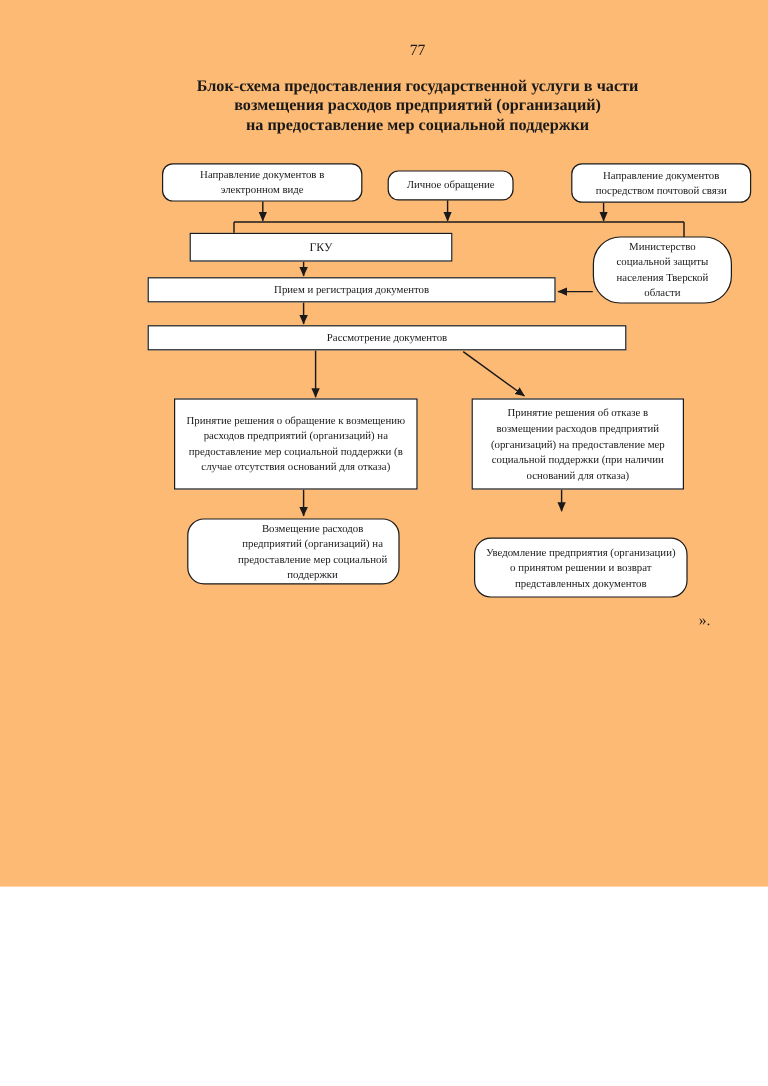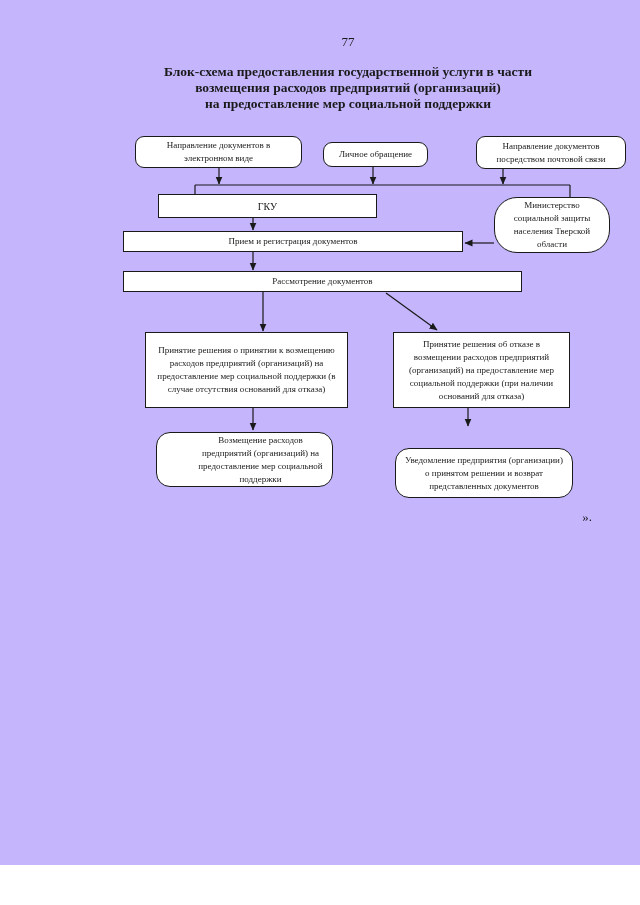--- a/index.html
+++ b/index.html
@@ -1,20 +1,20 @@
 <!DOCTYPE html>
 <html><head>
 <meta charset="utf-8">
 <style>
   html, body { margin: 0; padding: 0; background: #ffffff; }
   #page {
     position: relative;
     width: 640px;
-    height: 865px;
-    background: #c4b5fd;
+    height: 739px;
+    background: #fdba74;
     font-family: "Liberation Serif", "DejaVu Serif", serif;
     color: #1a1a1a;
     overflow: hidden;
   }
   .page-number {
     position: absolute;
     top: 34px; left: 28px; width: 640px;
     text-align: center;
     font-size: 13px;
   }
@@ -117,21 +117,21 @@
   <div class="node rounded-sm n-postal">Направление документов посредством почтовой связи</div>
 
   <div class="node n-gku">ГКУ</div>
 
   <div class="node n-ministry">Министерство социальной защиты населения Тверской области</div>
 
   <div class="node n-reception">Прием и регистрация документов</div>
 
   <div class="node n-review">Рассмотрение документов</div>
 
-  <div class="node n-accept">Принятие решения о принятии к возмещению расходов предприятий (организаций) на предоставление мер социальной поддержки (в случае отсутствия оснований для отказа)</div>
+  <div class="node n-accept">Принятие решения о обращение к возмещению расходов предприятий (организаций) на предоставление мер социальной поддержки (в случае отсутствия оснований для отказа)</div>
 
   <div class="node n-reject">Принятие решения об отказе в возмещении расходов предприятий (организаций) на предоставление мер социальной поддержки (при наличии оснований для отказа)</div>
 
   <div class="node rounded-lg n-reimburse">Возмещение расходов предприятий (организаций) на предоставление мер социальной поддержки</div>
 
   <div class="node rounded-lg n-notify">Уведомление предприятия (организации) о принятом решении и возврат представленных документов</div>
 
   <div class="closing-mark">».</div>
 
 </div>

